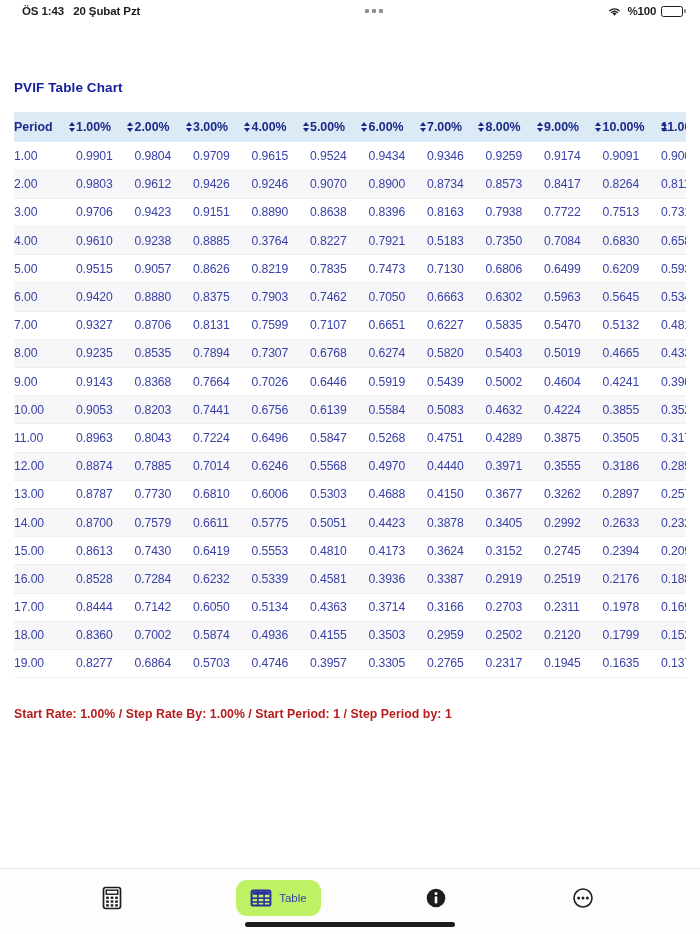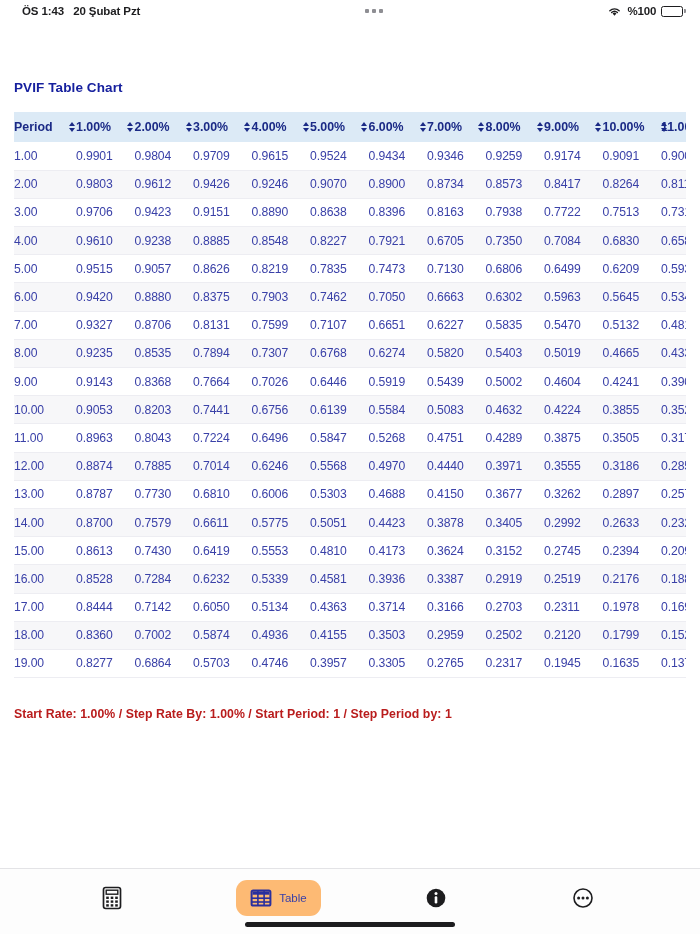--- a/index.html
+++ b/index.html
@@ -136,21 +136,21 @@
     position: relative;
   }
   .tab-item {
     display: flex;
     align-items: center;
     gap: 7px;
     padding: 7px 14px;
     border-radius: 11px;
     cursor: pointer;
   }
-  .tab-item.active { background: #fdba74; }
+  .tab-item.active { background: #bef264; }
   .tab-label { color: #3a41a8; font-size: 11.5px; }
   .home-indicator {
     position: absolute;
     bottom: 7px;
     left: 50%;
     transform: translateX(-50%);
     width: 210px;
     height: 5px;
     border-radius: 3px;
     background: #1d1d1f;
@@ -335,24 +335,24 @@
               <td>0.7938</td>
               <td>0.7722</td>
               <td>0.7513</td>
               <td>0.7312</td>
             </tr>
             <tr class="alt">
               <td>4.00</td>
               <td>0.9610</td>
               <td>0.9238</td>
               <td>0.8885</td>
-              <td>0.8548</td>
+              <td>0.3764</td>
               <td>0.8227</td>
               <td>0.7921</td>
-              <td>0.6705</td>
+              <td>0.5183</td>
               <td>0.7350</td>
               <td>0.7084</td>
               <td>0.6830</td>
               <td>0.6587</td>
             </tr>
             <tr>
               <td>5.00</td>
               <td>0.9515</td>
               <td>0.9057</td>
               <td>0.8626</td>

